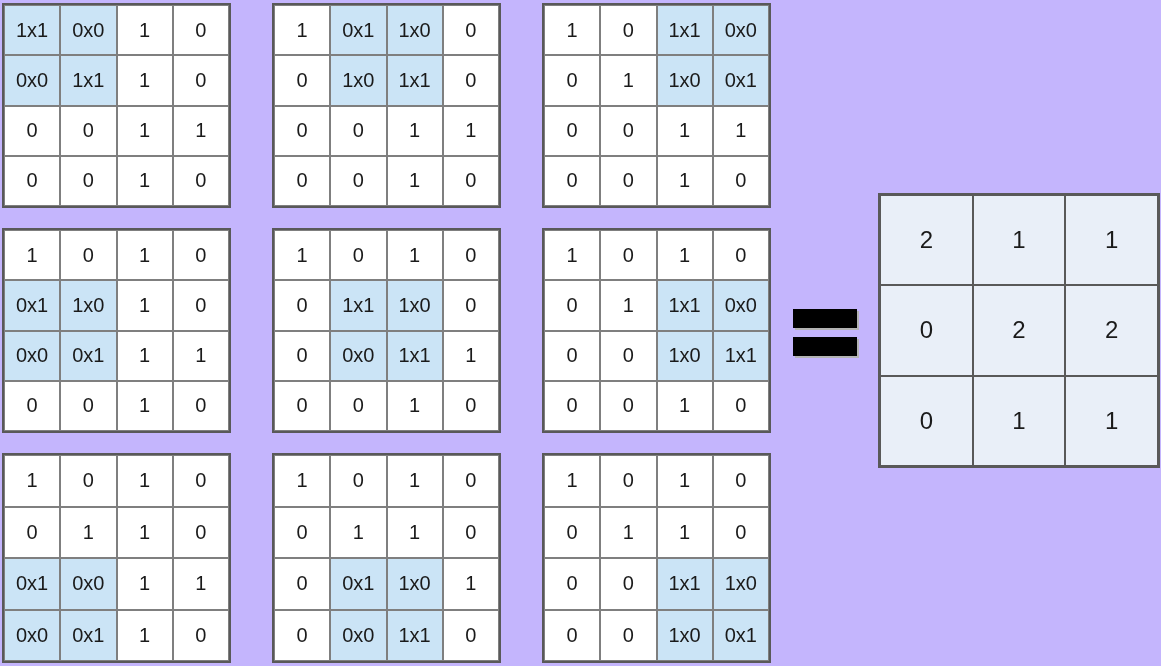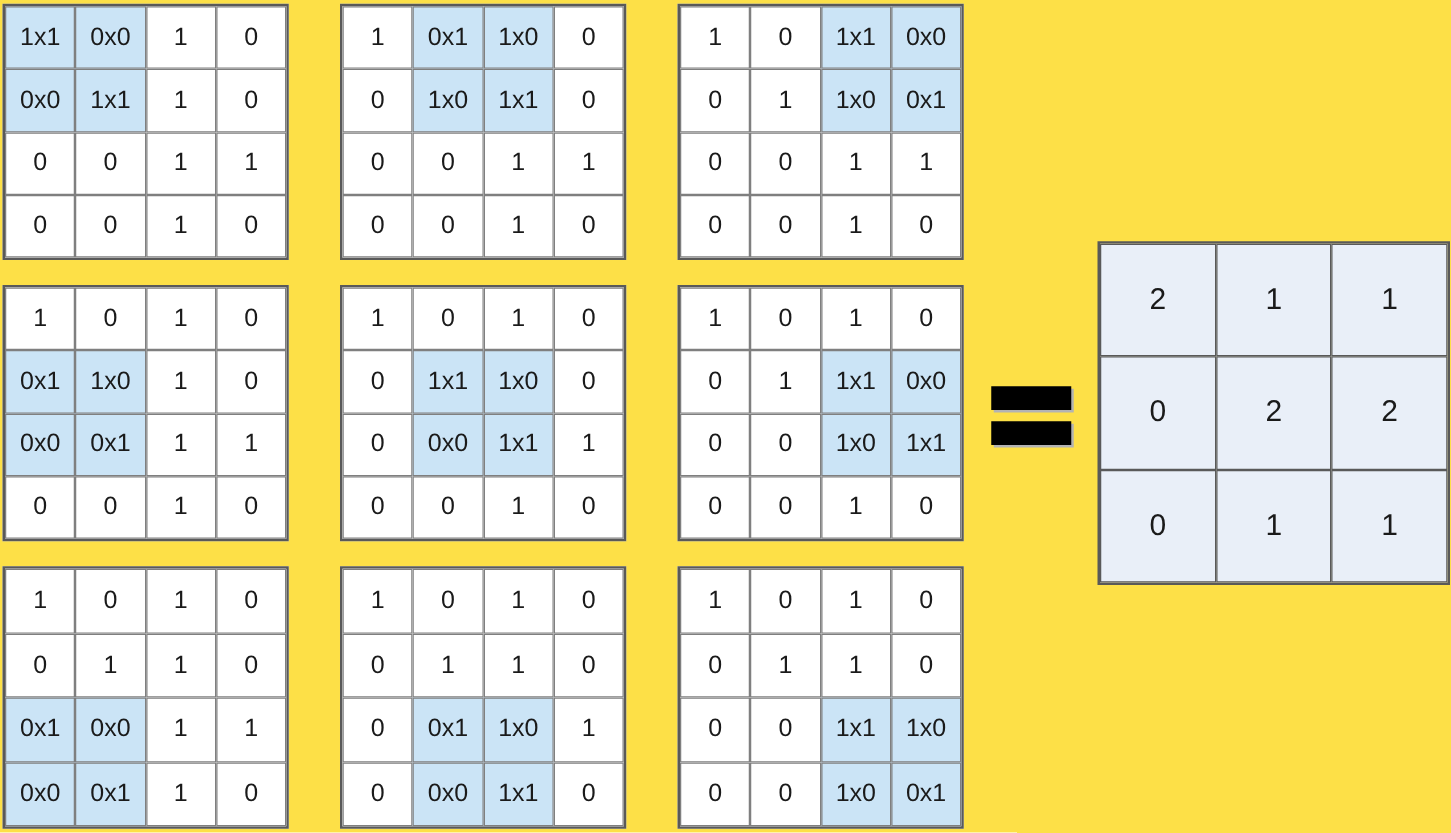--- a/index.html
+++ b/index.html
@@ -9,21 +9,21 @@
     --outer-border: #595959;
     --equals: #000000;
     --text: #1a1a1a;
   }
   *{ box-sizing: border-box; margin:0; padding:0; }
   html,body{ background:#ffffff; }
   .sheet{
     position: relative;
     width: 1161px;
     height: 666px;
-    background: #fde047;
+    background: #c4b5fd;
     font-family: "Liberation Sans", "DejaVu Sans", sans-serif;
     color: var(--text);
   }
   
   .steps-area{
     position: absolute;
     left: 2px; top: 3px;
     width: 769px; height: 659px;
     display: grid;
     grid-template-columns: repeat(3, 229px);

